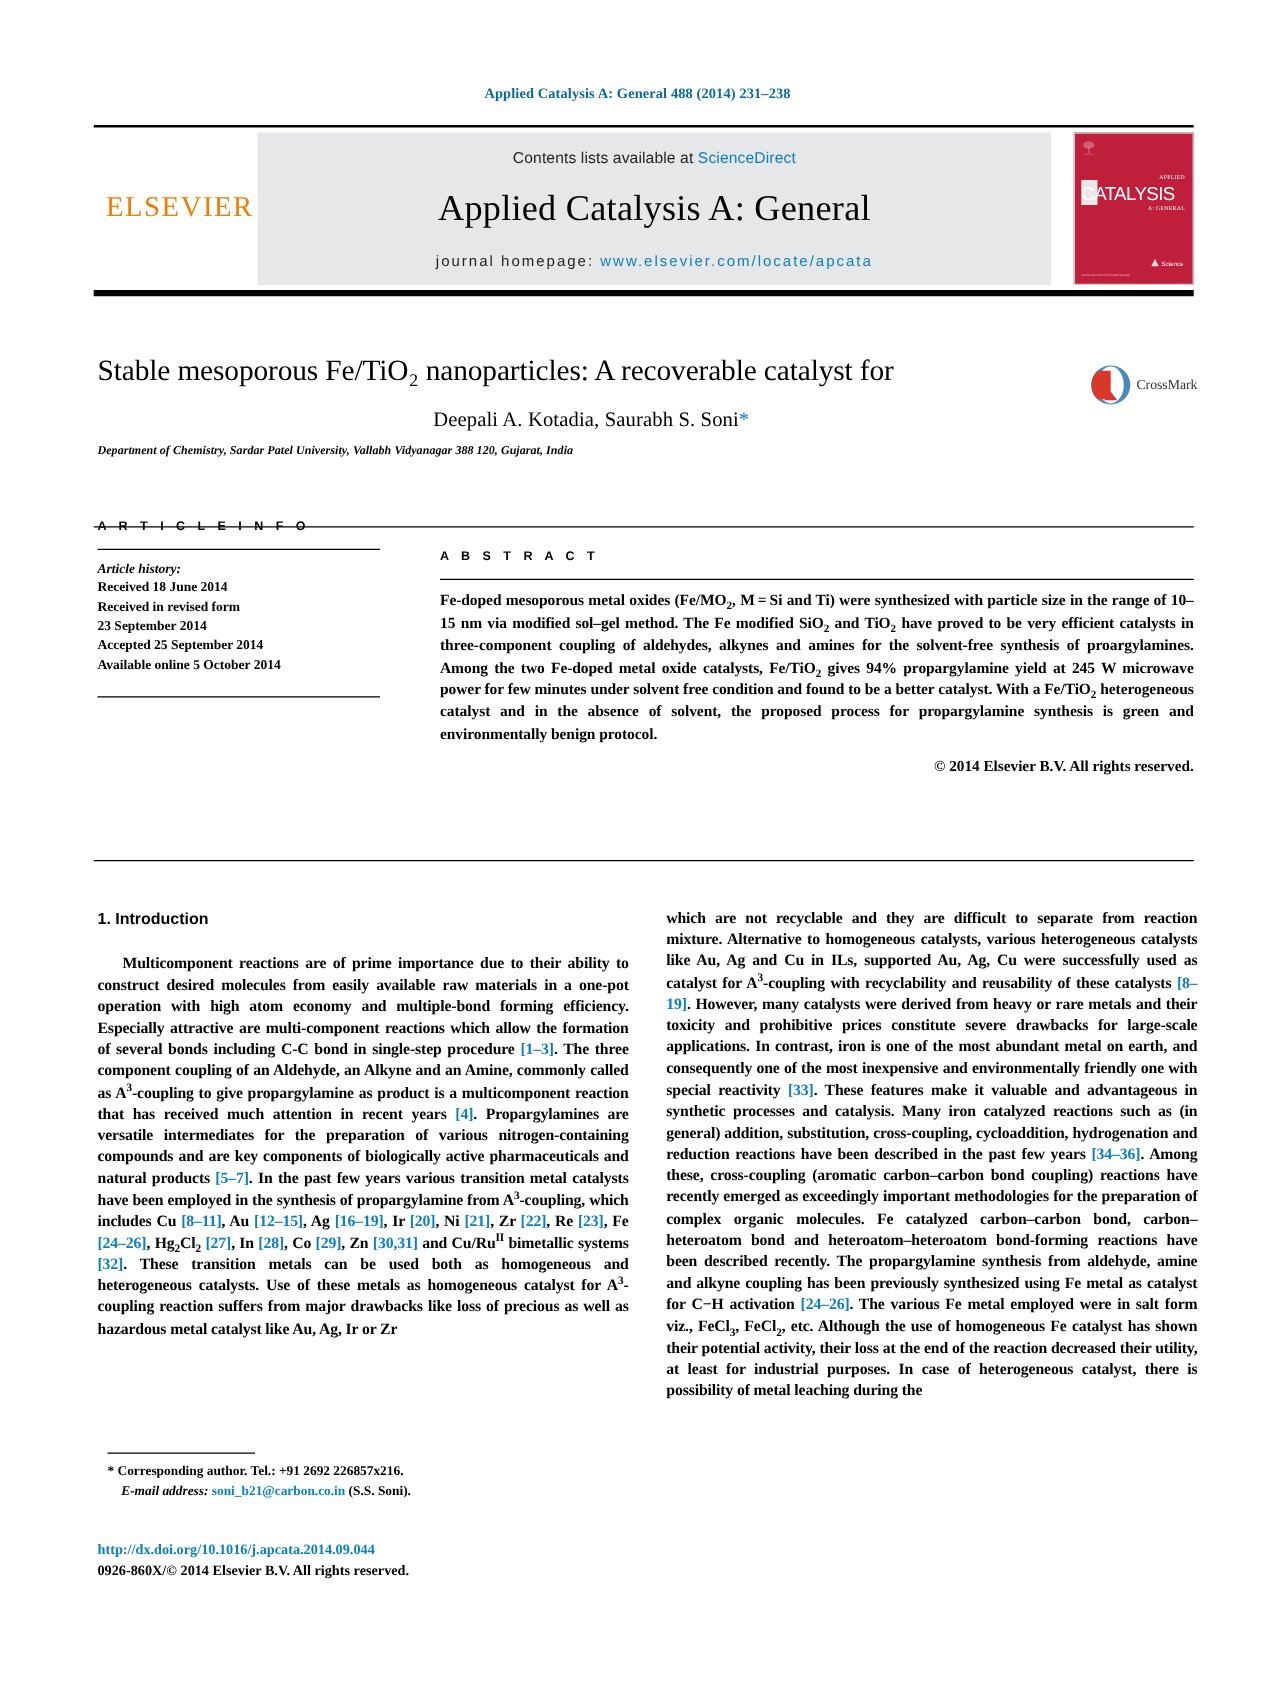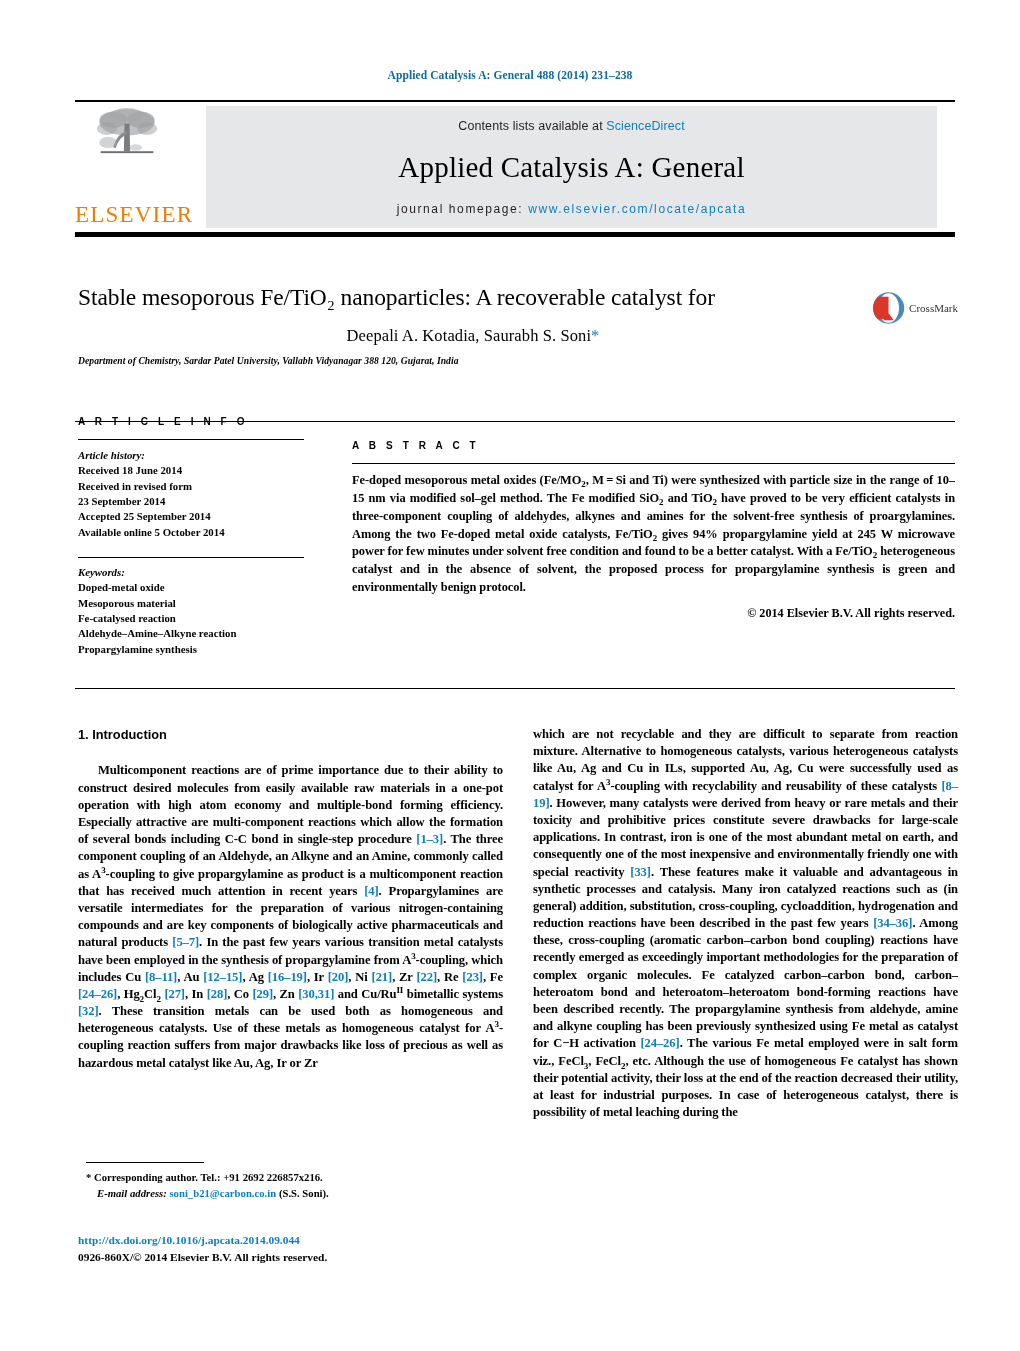--- a/index.html
+++ b/index.html
@@ -46,21 +46,22 @@
     display: flex;
     align-items: stretch;
     height: 126px;
     padding-top: 4px;
     box-sizing: border-box;
   }
   .elsevier-logo {
     width: 128px;
     flex: 0 0 128px;
     display: flex;
-    flex-direction: column;
+    flex-direction: row;
+    align-items: center;
     justify-content: flex-end;
     padding-bottom: 2px;
     box-sizing: border-box;
     gap: 44px;
   }
   .tree-svg { display:block; }
   .elsevier-word {
     font-family: "Liberation Serif", serif;
     font-size: 23px;
     letter-spacing: 1.2px;
@@ -394,20 +395,38 @@
       <div class="journal-band">
         <div class="contents-line">
           <span>Contents lists available at </span><span class="sd">ScienceDirect</span>
         </div>
         <div class="journal-title">Applied Catalysis A: General</div>
         <div class="homepage-line">
           <span>journal homepage: </span><span class="url">www.elsevier.com/locate/apcata</span>
         </div>
       </div>
 
+      <div class="cover-thumb">
+        <svg class="cover-els" viewBox="0 0 10 13">
+          <ellipse cx="5" cy="4" rx="4.5" ry="3" fill="#ffffff" opacity="0.5"></ellipse>
+          <rect x="4.5" y="5" width="1" height="6" fill="#ffffff" opacity="0.5"></rect>
+          <rect x="1" y="11" width="8" height="0.7" fill="#ffffff" opacity="0.5"></rect>
+        </svg>
+        <div class="cover-box"></div>
+        <div class="cover-title">CATALYSIS</div>
+        <div class="cover-sub">APPLIED</div>
+        <div class="cover-sub2">A: GENERAL</div>
+        <div class="cover-bottom">
+          <svg width="28" height="9" viewBox="0 0 28 9">
+            <path d="M2 7 L5 1 L8 7 Z" fill="#ffffff" opacity="0.85"></path>
+            <text x="10" y="7" font-size="5" fill="#ffffff" font-family="Liberation Sans, sans-serif">ScienceDirect</text>
+          </svg>
+        </div>
+        <div class="cover-bl">www.elsevier.com/locate/apcata</div>
+      </div>
 
     </div>
   </div>
 
   <div class="thick-rule"></div>
 
   <div class="title-block">
     <h1 class="art-title">
       <span>Stable mesoporous Fe/TiO₂ nanoparticles: A recoverable catalyst for</span><br>
     </h1>
@@ -434,28 +453,20 @@
     <div class="sec-rule"></div>
     <div class="info-body">
       <div class="it">Article history:</div>
       <div>Received 18 June 2014</div>
       <div>Received in revised form</div>
       <div>23 September 2014</div>
       <div>Accepted 25 September 2014</div>
       <div>Available online 5 October 2014</div>
     </div>
     <div class="kw-rule"></div>
-    <div class="info-body">
-      <div class="it">Keywords:</div>
-      <div>Doped-metal oxide</div>
-      <div>Mesoporous material</div>
-      <div>Fe-catalysed reaction</div>
-      <div>Aldehyde–Amine–Alkyne reaction</div>
-      <div>Propargylamine synthesis</div>
-    </div>
   </div>
 
   <div class="abstract-col">
     <div class="sec-head">A B S T R A C T</div>
     <div class="sec-rule"></div>
     <div class="abs-body">
       <span>Fe-doped mesoporous metal oxides (Fe/MO</span><sub>2</sub><span>, M = Si and Ti) were synthesized with particle size in the range of 10–15 nm via modified sol–gel method. The Fe modified SiO</span><sub>2</sub><span> and TiO</span><sub>2</sub><span> have proved to be very efficient catalysts in three-component coupling of aldehydes, alkynes and amines for the solvent-free synthesis of proargylamines. Among the two Fe-doped metal oxide catalysts, Fe/TiO</span><sub>2</sub><span> gives 94% propargylamine yield at 245 W microwave power for few minutes under solvent free condition and found to be a better catalyst. With a Fe/TiO</span><sub>2</sub><span> heterogeneous catalyst and in the absence of solvent, the proposed process for propargylamine synthesis is green and environmentally benign protocol.</span>
     </div>
     <div class="abs-copy">© 2014 Elsevier B.V. All rights reserved.</div>
   </div>

